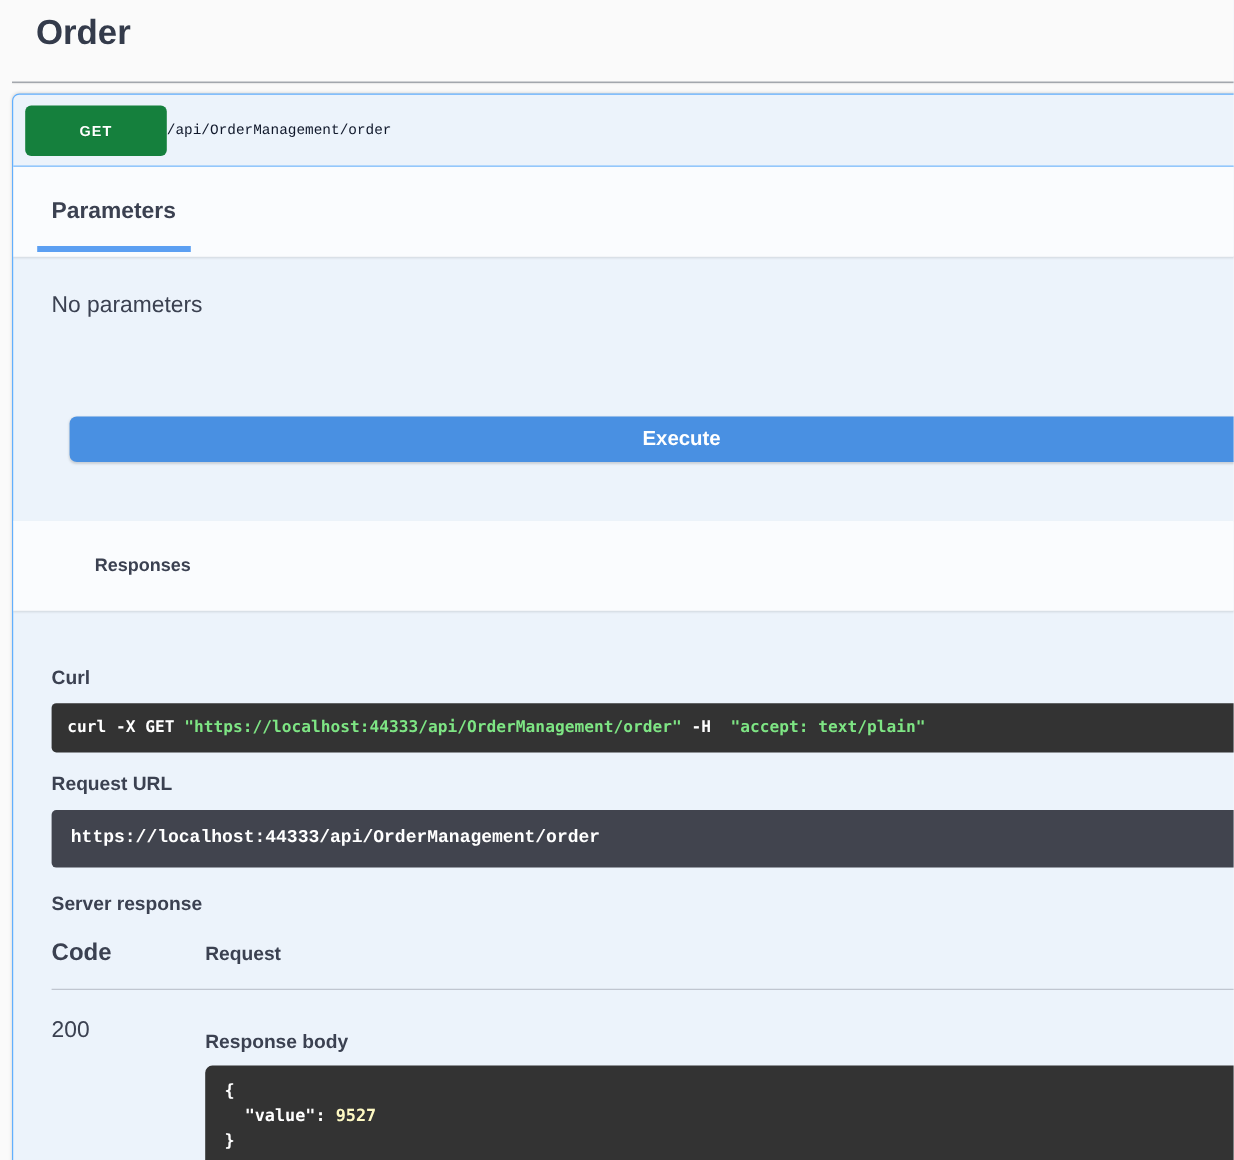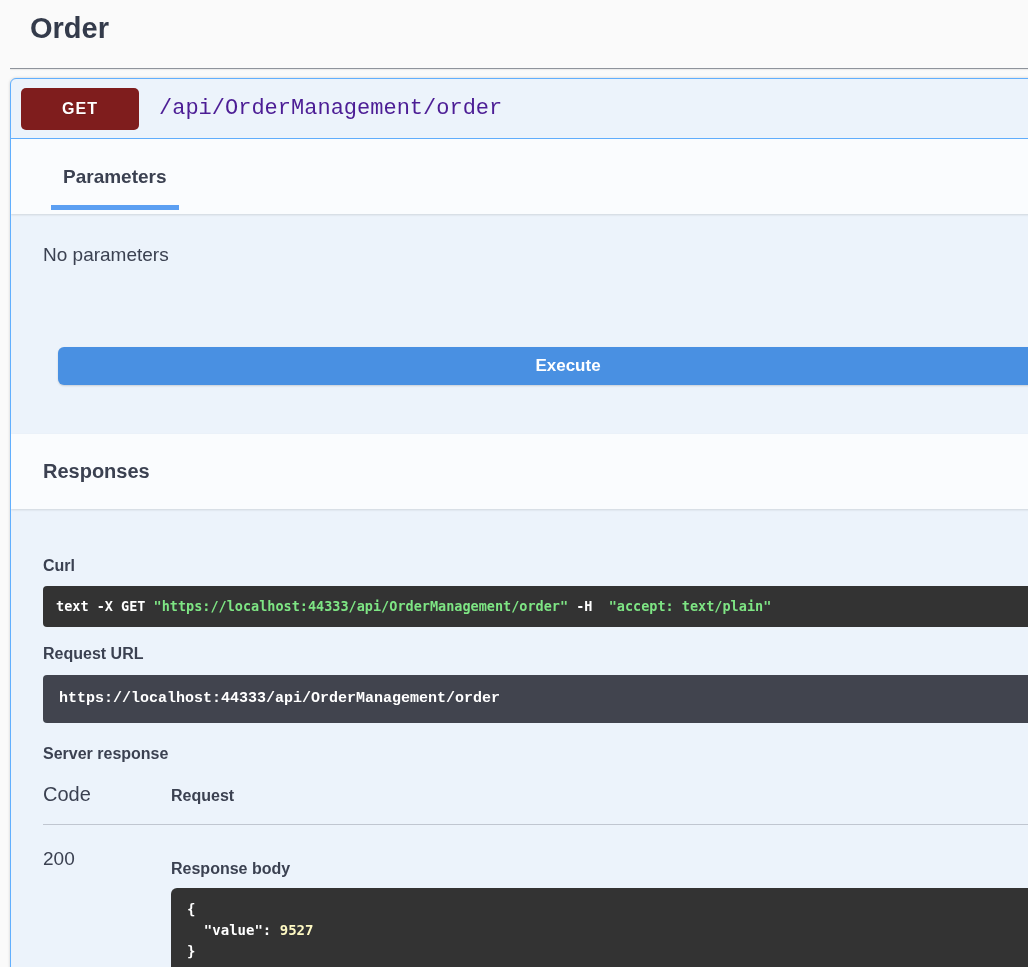--- a/index.html
+++ b/index.html
@@ -39,55 +39,53 @@
     display: flex;
     align-items: center;
     height: 60px;
     padding: 0 10px;
     border-bottom: 1px solid #61affe;
     cursor: pointer;
   }
   .method-badge {
     width: 118px;
     height: 42px;
-    background: #7f1d1d;
+    background: #15803d;
     border-radius: 5px;
     color: #ffffff;
-    font-size: 16px;
+    font-size: 12px;
     font-weight: 700;
     letter-spacing: 1px;
     display: flex;
     align-items: center;
     justify-content: center;
     text-shadow: 0 1px 0 rgba(0,0,0,.1);
   }
   .endpoint-path {
-    margin-left: 20px;
     font-family: "Liberation Mono", monospace;
-    font-size: 22px;
-    color: #4c1d95;
+    font-size: 12px;
+    color: #0f172a;
   }
 
   
   .section-header {
     height: 75px;
     background: #fafcfe;
     box-shadow: 0 1px 2px rgba(0,0,0,.12);
     display: flex;
     align-items: center;
     padding-left: 32px;
     position: relative;
   }
   .tab-item {
     position: relative;
     height: 100%;
     display: flex;
     align-items: center;
     cursor: pointer;
-    margin-left: 20px;
   }
   .tab-item h4 {
     font-size: 19px;
     font-weight: 700;
     color: #3b4151;
   }
   .tab-item .tab-underline {
     position: absolute;
     left: -12px;
     right: -12px;
@@ -124,23 +122,24 @@
   
   .responses-header {
     height: 75px;
     background: #fafcfe;
     box-shadow: 0 1px 2px rgba(0,0,0,.12);
     display: flex;
     align-items: center;
     padding-left: 32px;
   }
   .responses-header h4 {
-    font-size: 20px;
-    font-weight: 700;
-    color: #3b4151;
+    font-size: 15px;
+    font-weight: 700;
+    color: #3b4151;
+    margin-left: 36px;
   }
   .responses-inner { padding: 48px 0 0 32px; }
   .block-label {
     font-size: 16px;
     font-weight: 700;
     color: #3b4151;
   }
   .curl-block {
     margin-top: 11px;
     width: 1035px;
@@ -178,21 +177,21 @@
   .response-table { margin-top: 20px; width: 1035px; }
   .rt-head {
     display: flex;
     align-items: baseline;
     padding-bottom: 18px;
     border-bottom: 1px solid rgba(59,65,81,.25);
   }
   .rt-col-code { width: 128px; flex: none; }
   .rt-head .code-h {
     font-size: 20px;
-    font-weight: 400;
+    font-weight: 700;
     color: #3b4151;
   }
   .rt-row { display: flex; padding-top: 23px; }
   .response-code { font-size: 19px; color: #3b4151; }
   .rt-details { flex: 1; }
   .rt-details .block-label { display: block; margin-top: 12px; }
   .respbody-block {
     margin-top: 10px;
     width: 907px;
     height: 120px;
@@ -237,21 +236,21 @@
       <button class="execute-btn">Execute</button>
     </div>
 
     <div class="responses-header">
       <h4>Responses</h4>
     </div>
 
     <div class="responses-inner">
 
       <div class="block-label">Curl</div>
-      <div class="curl-block"><span>text -X GET </span><span class="str">"https://localhost:44333/api/OrderManagement/order"</span><span> -H </span><span class="str"> "accept: text/plain"</span></div>
+      <div class="curl-block"><span>curl -X GET </span><span class="str">"https://localhost:44333/api/OrderManagement/order"</span><span> -H </span><span class="str"> "accept: text/plain"</span></div>
 
       <div class="block-label requrl-label">Request URL</div>
       <div class="requrl-block">https://localhost:44333/api/OrderManagement/order</div>
 
       <div class="block-label server-response-label">Server response</div>
 
       <div class="response-table">
         <div class="rt-head">
           <div class="rt-col-code code-h">Code</div>
           <div class="block-label">Request</div>

